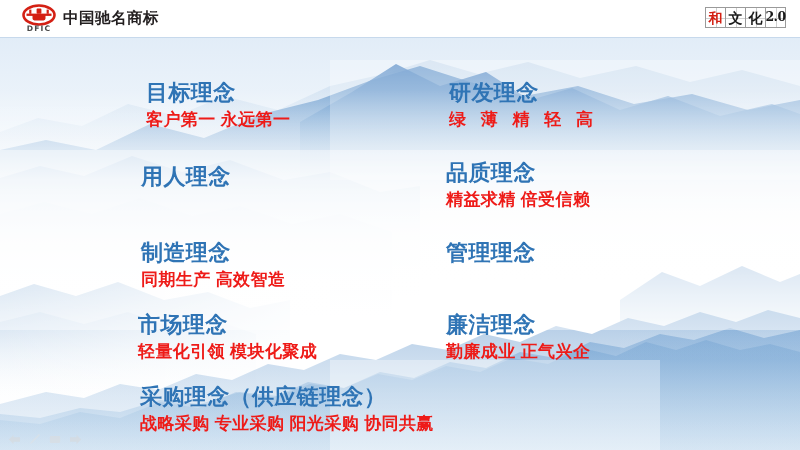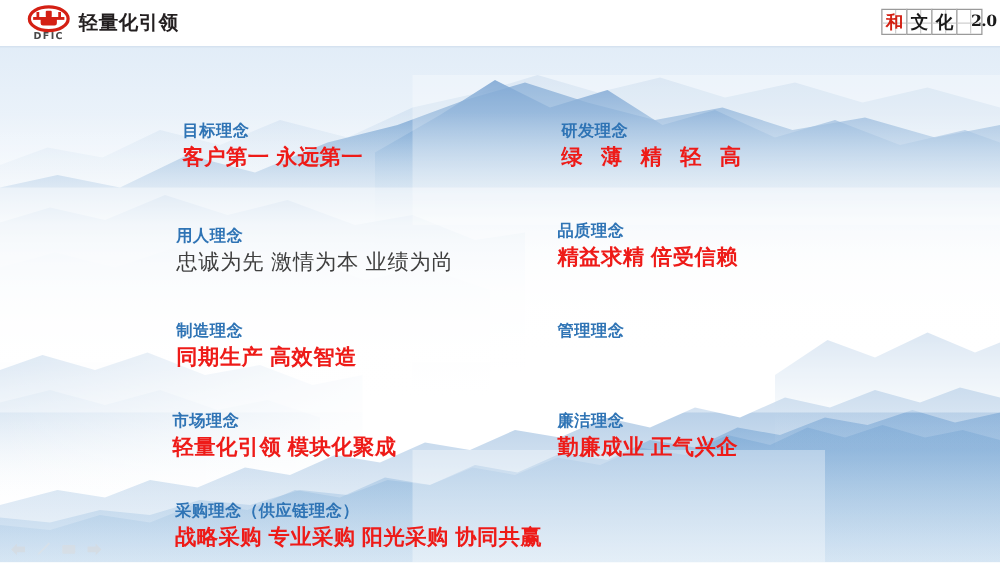--- a/index.html
+++ b/index.html
@@ -88,36 +88,35 @@
   .gridbox span {
     position: relative;
     z-index: 2;
     font-family: "DejaVu Serif", "Liberation Serif", serif;
     font-size: 14px;
     font-weight: bold;
     line-height: 1;
   }
   .gridbox.red span { color: #d32013; }
   .gridbox.black span { color: #1a1a1a; }
-  .gridbox.num span { font-size: 12.5px; letter-spacing: -0.5px; padding-left: 23px; }
+  .gridbox.num span { font-size: 12.5px; letter-spacing: -0.5px; }
 
   
   .content {
     position: absolute;
     inset: 0;
     z-index: 10;
   }
   .block { position: absolute; white-space: nowrap; }
   .heading {
-    font-size: 13px;
+    font-size: 22px;
     font-weight: bold;
     color: #2f74b5;
     line-height: 1.38;
     letter-spacing: 0.4px;
-    margin-top: 18px;
   }
   .value {
     font-size: 17px;
     font-weight: bold;
     color: #ee1b18;
     line-height: 1.38;
     letter-spacing: 0.4px;
   }
   .value.dark {
     color: #3f3f3f;
@@ -256,21 +255,21 @@
         <svg width="46" height="29" viewBox="0 0 46 29" xmlns="http://www.w3.org/2000/svg">
           <ellipse cx="23" cy="11" rx="15.5" ry="9.5" fill="none" stroke="#d42014" stroke-width="2.6"></ellipse>
           <rect x="10.5" y="9.6" width="25" height="2.3" fill="#d42014"></rect>
           <path d="M16.5 10.4 h13 v4.2 q0 1.8 -1.9 1.8 h-9.2 q-1.9 0 -1.9 -1.8 z" fill="#d42014"></path>
           <rect x="20.6" y="4.6" width="4.8" height="5.2" rx="0.8" fill="#d42014"></rect>
           <rect x="13.2" y="5.6" width="2.2" height="4.2" fill="#d42014"></rect>
           <rect x="30.6" y="5.6" width="2.2" height="4.2" fill="#d42014"></rect>
           <text x="23" y="27" text-anchor="middle" font-family="DejaVu Sans, sans-serif" font-size="7.6" font-weight="bold" letter-spacing="1.1" fill="#4a4a4a">DFIC</text>
         </svg>
       </div>
-      <div class="brand-text">轻量化引领</div>
+      <div class="brand-text">中国驰名商标</div>
     </div>
 
     <div class="header-right">
       <div class="gridbox red">
         <span>和</span>
       </div>
       <div class="gridbox black">
         <span>文</span>
       </div>
       <div class="gridbox black">
@@ -284,21 +283,20 @@
 
   <div class="content">
 
     <div class="block" style="left:146px; top:78px;">
       <div class="heading">目标理念</div>
       <div class="value">客户第一  永远第一</div>
     </div>
 
     <div class="block" style="left:141px; top:162px;">
       <div class="heading">用人理念</div>
-      <div class="value dark">忠诚为先  激情为本  业绩为尚</div>
     </div>
 
     <div class="block" style="left:141px; top:238px;">
       <div class="heading">制造理念</div>
       <div class="value">同期生产  高效智造</div>
     </div>
 
     <div class="block" style="left:138px; top:310px;">
       <div class="heading">市场理念</div>
       <div class="value">轻量化引领  模块化聚成</div>

